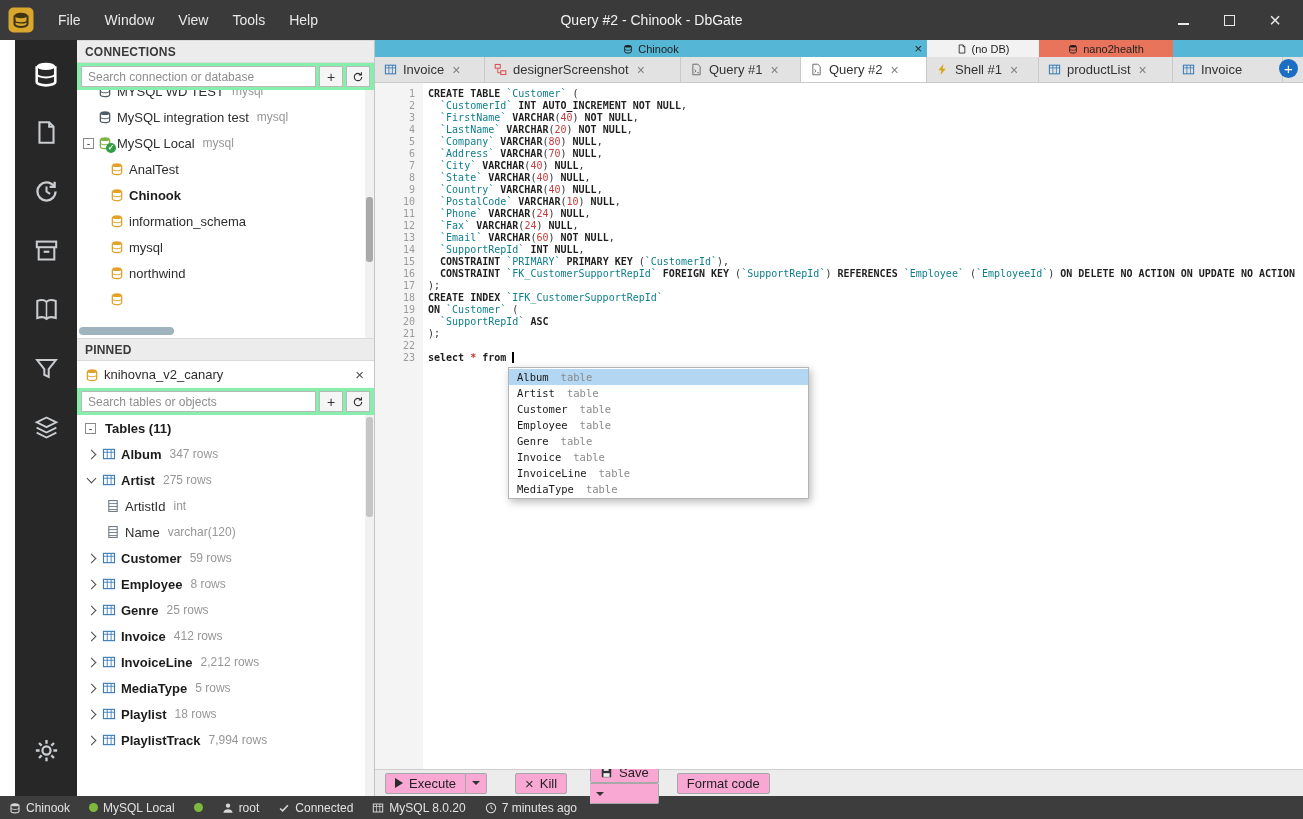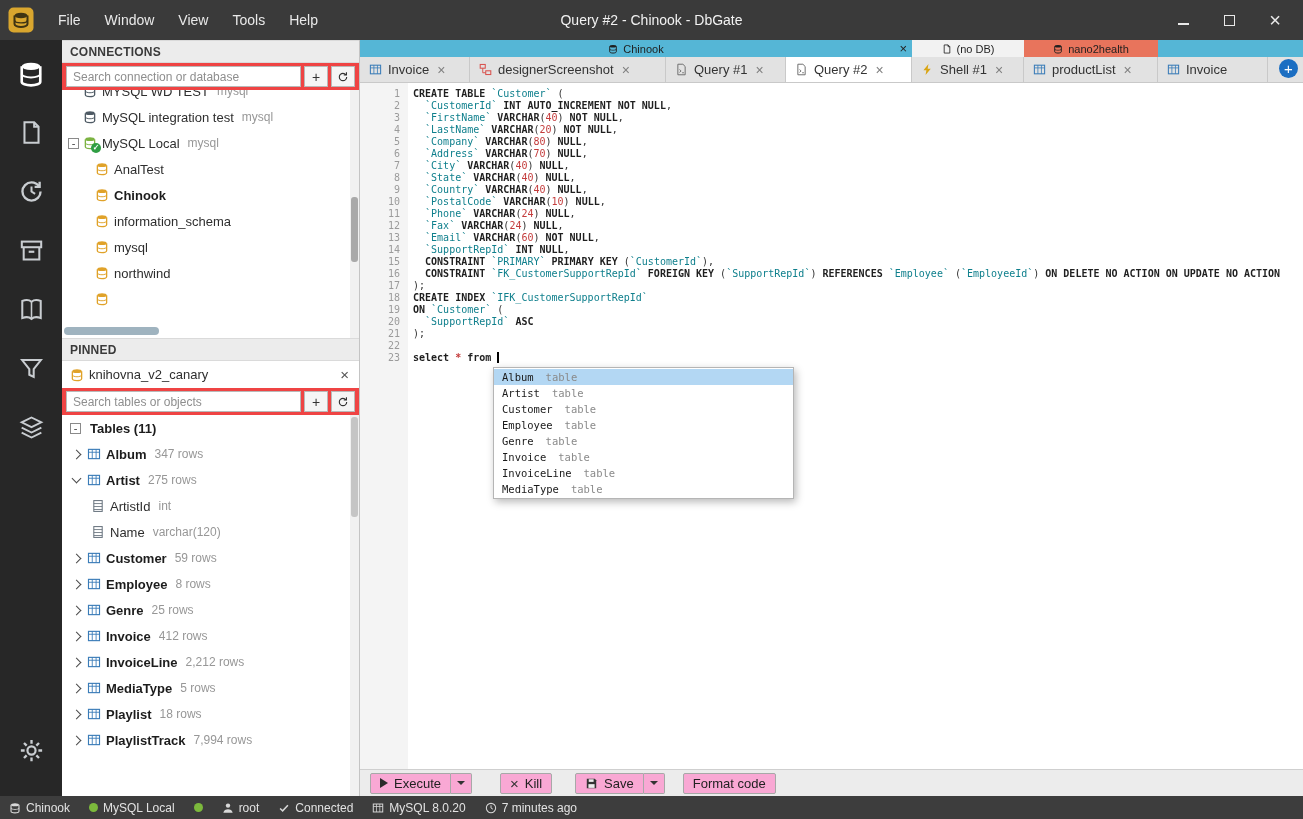--- a/index.html
+++ b/index.html
@@ -18,35 +18,35 @@
   .app-icon svg{width:26px;height:26px;display:block;}
   .menu-bar{display:flex;height:100%;align-items:center;}
   .menu-item{padding:0 12px;font-size:14px;}
   .win-title{position:absolute;left:50%;transform:translateX(-50%);font-size:14px;color:#f2f2f2;white-space:nowrap;}
   .win-controls{margin-left:auto;display:flex;align-items:center;gap:26px;padding-right:18px;}
   .wc{width:20px;height:20px;display:flex;align-items:center;justify-content:center;color:#e9e9e9;}
   .min-glyph{width:11px;height:2px;background:#e9e9e9;margin-top:7px;}
   .max-glyph{width:11px;height:11px;border:1.5px solid #e9e9e9;}
   .wc.close{font-size:20px;line-height:1;}
 
-  .main-row{flex:1;display:flex;min-height:0;}
+  .main-row{flex:1;display:flex;min-height:0;padding-left:15px;}
 
   
   .activity{width:62px;background:#272727;display:flex;flex-direction:column;align-items:center;padding:4px 0 16px;flex:none;}
   .act-top{display:flex;flex-direction:column;align-items:center;}
   .act-icon{height:59px;width:62px;display:flex;align-items:center;justify-content:center;color:#c9cdd1;}
   .act-icon svg{width:25px;height:25px;}
   .act-icon.logo{color:#ffffff;}
   .act-icon.logo svg{width:28px;height:28px;}
   .act-bottom{margin-top:auto;}
 
   
   .left-panel{width:298px;background:#fff;border-right:1px solid #c4c4c4;display:flex;flex-direction:column;flex:none;min-height:0;}
   .section-header{height:23px;background:#ececec;border-top:1px solid #dadada;border-bottom:1px solid #dadada;font-size:12px;font-weight:bold;color:#3a3a3a;display:flex;align-items:center;padding:0 8px;flex:none;letter-spacing:.2px;}
-  .search-row{height:27px;display:flex;align-items:center;padding:0 4px;gap:3px;flex:none;background:#ef4444;}
+  .search-row{height:27px;display:flex;align-items:center;padding:0 4px;gap:3px;flex:none;background:#86efac;}
   .search-input{flex:1;height:21px;border:1px solid #b9b9b9;font-size:12px;padding:0 6px;color:#444;outline:none;background:#fff;min-width:0;font-family:"Liberation Sans",sans-serif;}
   .search-input::placeholder{color:#8e8e8e;}
   .mini-btn{width:24px;height:21px;border:1px solid #b9b9b9;background:#f5f5f5;display:flex;align-items:center;justify-content:center;font-size:14px;color:#333;padding:0;flex:none;}
   .mini-btn svg{width:12px;height:12px;}
 
   .conn-tree{height:248px;position:relative;overflow:hidden;flex:none;}
   #conn-tree{margin-top:-12px;}
   .obj-tree{flex:1;position:relative;overflow:hidden;min-height:0;}
 
   .tree-row{height:26px;display:flex;align-items:center;padding-left:6px;font-size:13px;color:#2e2e2e;white-space:nowrap;overflow:hidden;}
@@ -111,21 +111,21 @@
   .ac-kind{color:#8a8a8a;}
 
   
   .toolbar{height:27px;flex:none;background:#ececec;border-top:1px solid #cfcfcf;display:flex;align-items:center;padding-left:10px;}
   .btn-split{display:flex;}
   .btn{display:inline-flex;align-items:center;gap:6px;height:21px;background:#f9a8d4;border:1px solid #a8a8a8;font-size:13px;color:#222;padding:0 9px;}
   .btn-main{border-radius:2px 0 0 2px;}
   .btn-caret{border-left:none;border-radius:0 2px 2px 0;padding:0 6px;}
   .btn.single{border-radius:2px;}
   .kill-split{margin-left:28px;}
-  .save-split{margin-left:23px;}
+  .save-split{margin-left:23px;flex-direction:column;}
   .format-btn{margin-left:18px;}
   .play-tri{width:0;height:0;border-left:8px solid #2a2a2a;border-top:5px solid transparent;border-bottom:5px solid transparent;display:inline-block;}
   .caret-down{width:0;height:0;border-top:4px solid #333;border-left:4px solid transparent;border-right:4px solid transparent;display:inline-block;}
   .kill-x{font-size:15px;color:#333;line-height:1;}
   .save-ic svg{width:13px;height:13px;color:#333;}
 
   
   .statusbar{height:23px;background:#3d3d3d;color:#e2e2e2;display:flex;align-items:center;font-size:12px;padding-left:9px;flex:none;}
   .sb-item{display:flex;align-items:center;gap:5px;margin-right:19px;}
   .sb-item .icon{color:#d8d8d8;}

